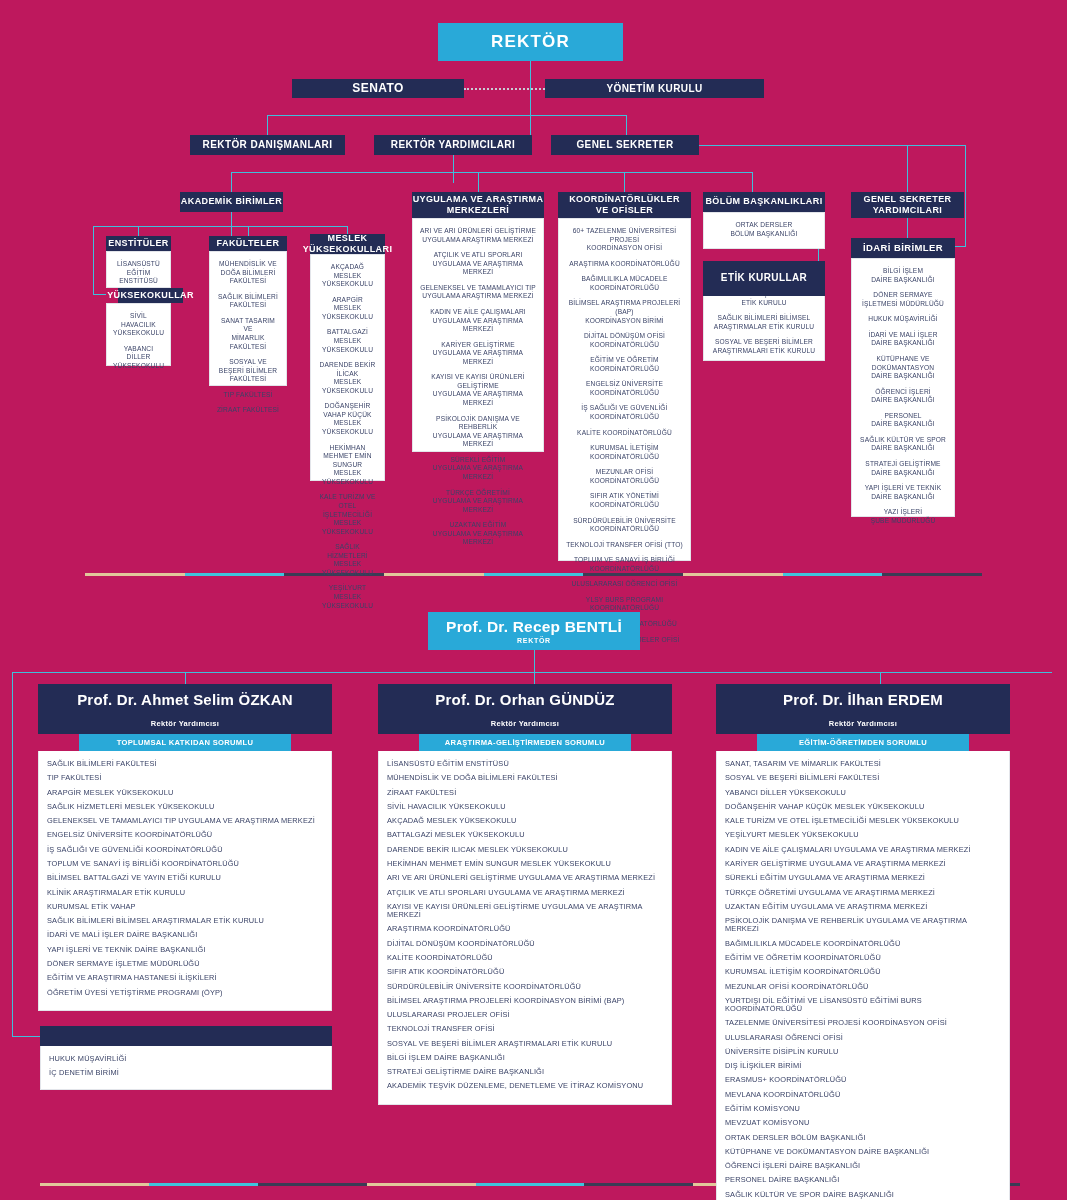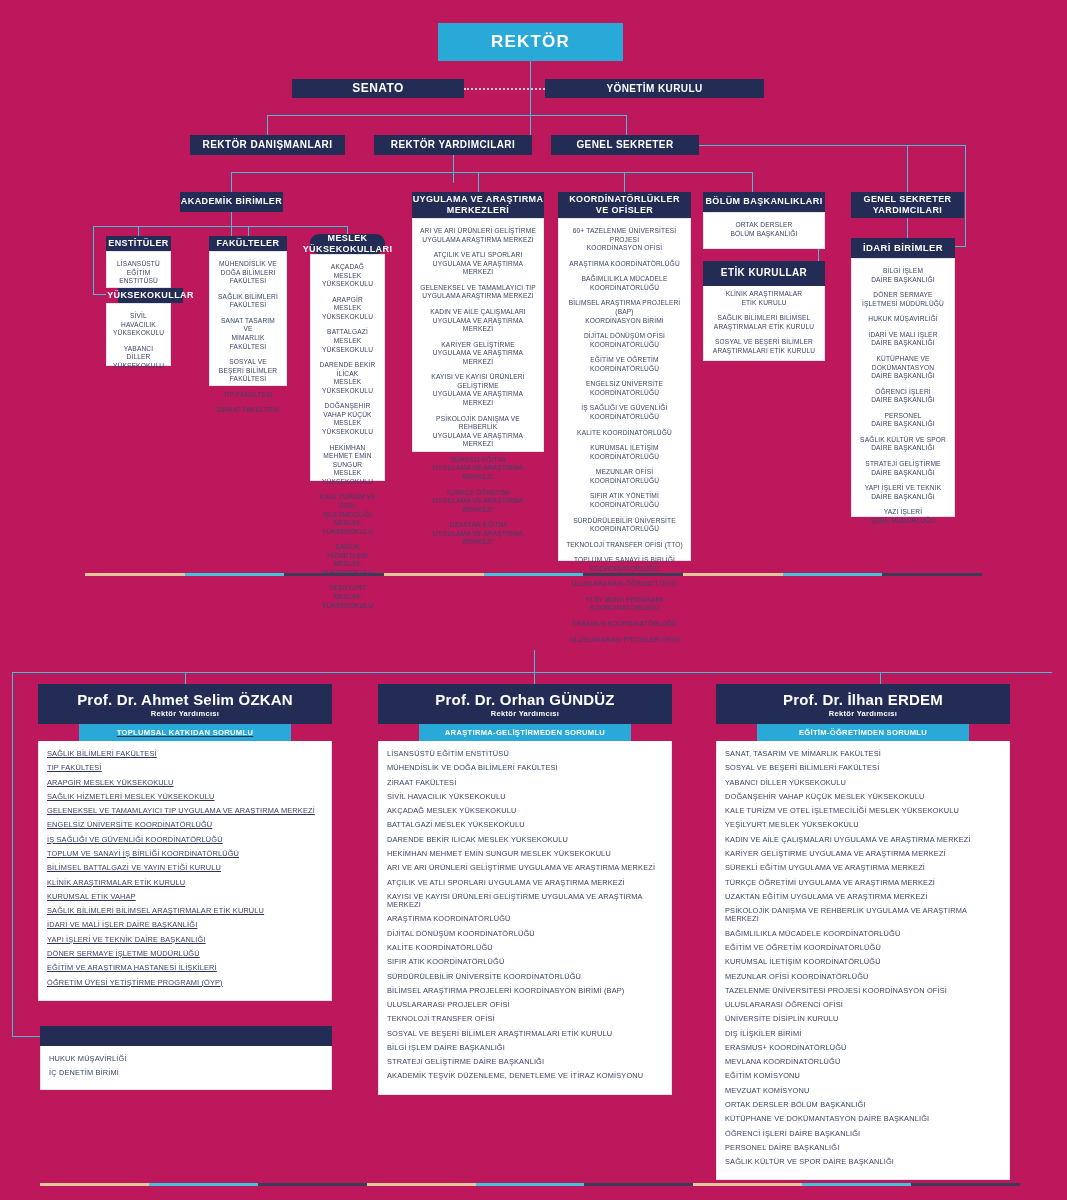--- a/index.html
+++ b/index.html
@@ -100,21 +100,21 @@
   }
   .rektor-name .nm { font-size: 15.5px; font-weight: bold; letter-spacing: .2px; }
   .rektor-name .ttl { font-size: 7px; font-weight: bold; letter-spacing: .7px; margin-top: 1px; }
 
   .vcard { position: absolute; z-index: 4; }
   .vcard .vhead {
     background: #232c55; color: #fff; text-align: center;
     padding: 7px 4px 6px 4px;
   }
   .vcard .vhead .nm { font-size: 15px; font-weight: bold; letter-spacing: .2px; }
-  .vcard .vhead .ttl { font-size: 7.5px; font-weight: bold; letter-spacing: .3px; margin-top: 1px; }
+  .vcard .vhead .ttl { font-size: 7.5px; font-weight: bold; letter-spacing: .3px; margin-top: 11px; }
   .vcard .vsub {
     background: #29a9d8; color: #fff; font-size: 7.6px; font-weight: bold;
     text-align: center; padding: 4px 0; letter-spacing: .3px;
     margin: 0 auto; width: 72%;
   }
   .vcard .vbody {
     border: 1px solid #e3e5ea; border-top: none;
     padding: 6px 8px 10px 8px; background: #fff;
   }
   .vcard .vbody .row {
@@ -201,21 +201,21 @@
 FAKÜLTESİ</div>
     <div class="item" style="white-space: pre-line;">SANAT TASARIM VE
 MİMARLIK FAKÜLTESİ</div>
     <div class="item" style="white-space: pre-line;">SOSYAL VE
 BEŞERİ BİLİMLER
 FAKÜLTESİ</div>
     <div class="item">TIP FAKÜLTESİ</div>
     <div class="item">ZİRAAT FAKÜLTESİ</div>
   </div>
 
-  <div class="grp-head" style="left:310px; top:234px; width:75px; height:20px; white-space:pre-line;border-radius:9px;">MESLEK
+  <div class="grp-head" style="left:310px; top:234px; width:75px; height:20px; white-space:pre-line;">MESLEK
 YÜKSEKOKULLARI</div>
   <div class="panel" style="left:310px; top:254px; width:75px; height:227px;">
     <div class="item" style="white-space: pre-line;">AKÇADAĞ
 MESLEK YÜKSEKOKULU</div>
     <div class="item" style="white-space: pre-line;">ARAPGİR
 MESLEK YÜKSEKOKULU</div>
     <div class="item" style="white-space: pre-line;">BATTALGAZİ
 MESLEK YÜKSEKOKULU</div>
     <div class="item" style="white-space: pre-line;">DARENDE BEKİR İLİCAK
 MESLEK YÜKSEKOKULU</div>
@@ -291,21 +291,21 @@
     <div class="item">ERASMUS KOORDİNATÖRLÜĞÜ</div>
     <div class="item">ULUSLARARASI PROJELER OFİSİ</div>
   </div>
 
   <div class="grp-head" style="left:703px; top:192px; width:122px; height:20px;">BÖLÜM BAŞKANLIKLARI</div>
   <div class="panel" style="left:703px; top:212px; width:122px; height:37px;">
     <div class="item" style="white-space: pre-line;">ORTAK DERSLER
 BÖLÜM BAŞKANLIĞI</div>
   </div>
 
-  <div class="grp-head" style="left:703px; top:261px; width:122px; height:25px; font-size:10px;">ETİK KURULLAR</div>
+  <div class="grp-head" style="left:703px; top:261px; width:122px; height:35px; font-size:10px;">ETİK KURULLAR</div>
   <div class="panel" style="left:703px; top:281px; width:122px; height:80px;">
     <div class="item" style="white-space: pre-line;">KLİNİK ARAŞTIRMALAR
 ETİK KURULU</div>
     <div class="item" style="white-space: pre-line;">SAĞLIK BİLİMLERİ BİLİMSEL
 ARAŞTIRMALAR ETİK KURULU</div>
     <div class="item" style="white-space: pre-line;">SOSYAL VE BEŞERİ BİLİMLER
 ARAŞTIRMALARI ETİK KURULU</div>
   </div>
 
   <div class="grp-head" style="left:851px; top:192px; width:113px; height:26px; white-space:pre-line;">GENEL SEKRETER
@@ -350,22 +350,26 @@
   </div>
 
   <div class="ln v" style="left:534px; top:650px; height:22px;"></div>
   <div class="ln h" style="left:12px; top:672px; width:1040px;"></div>
   <div class="ln v" style="left:185px; top:672px; height:12px;"></div>
   <div class="ln v" style="left:534px; top:672px; height:12px;"></div>
   <div class="ln v" style="left:880px; top:672px; height:12px;"></div>
   <div class="ln v" style="left:12px; top:672px; height:365px;"></div>
   <div class="ln h" style="left:12px; top:1036px; width:28px;"></div>
 
-
-  <div class="vcard" style="left:38px; top:684px; width:294px;text-decoration:underline;">
+  <div class="rektor-name">
+    <div class="nm">Prof. Dr. Recep BENTLİ</div>
+    <div class="ttl">REKTÖR</div>
+  </div>
+
+  <div class="vcard" style="left:38px; top:684px; width:294px;">
     <div class="vhead">
       <div class="nm">Prof. Dr. Ahmet Selim ÖZKAN</div>
       <div class="ttl">Rektör Yardımcısı</div>
     </div>
     <div class="vsub">TOPLUMSAL KATKIDAN SORUMLU</div>
     <div class="vbody">
       <div class="row">SAĞLIK BİLİMLERİ FAKÜLTESİ</div>
       <div class="row">TIP FAKÜLTESİ</div>
       <div class="row">ARAPGİR MESLEK YÜKSEKOKULU</div>
       <div class="row">SAĞLIK HİZMETLERİ MESLEK YÜKSEKOKULU</div>
@@ -442,20 +446,21 @@
       <div class="row">KADIN VE AİLE ÇALIŞMALARI UYGULAMA VE ARAŞTIRMA MERKEZİ</div>
       <div class="row">KARİYER GELİŞTİRME UYGULAMA VE ARAŞTIRMA MERKEZİ</div>
       <div class="row">SÜREKLİ EĞİTİM UYGULAMA VE ARAŞTIRMA MERKEZİ</div>
       <div class="row">TÜRKÇE ÖĞRETİMİ UYGULAMA VE ARAŞTIRMA MERKEZİ</div>
       <div class="row">UZAKTAN EĞİTİM UYGULAMA VE ARAŞTIRMA MERKEZİ</div>
       <div class="row">PSİKOLOJİK DANIŞMA VE REHBERLİK UYGULAMA VE ARAŞTIRMA MERKEZİ</div>
       <div class="row">BAĞIMLILIKLA MÜCADELE KOORDİNATÖRLÜĞÜ</div>
       <div class="row">EĞİTİM VE ÖĞRETİM KOORDİNATÖRLÜĞÜ</div>
       <div class="row">KURUMSAL İLETİŞİM KOORDİNATÖRLÜĞÜ</div>
       <div class="row">MEZUNLAR OFİSİ KOORDİNATÖRLÜĞÜ</div>
+      <div class="row">YURTDIŞI DİL EĞİTİMİ VE LİSANSÜSTÜ EĞİTİMİ BURS KOORDİNATÖRLÜĞÜ</div>
       <div class="row">TAZELENME ÜNİVERSİTESİ PROJESİ KOORDİNASYON OFİSİ</div>
       <div class="row">ULUSLARARASI ÖĞRENCİ OFİSİ</div>
       <div class="row">ÜNİVERSİTE DİSİPLİN KURULU</div>
       <div class="row">DIŞ İLİŞKİLER BİRİMİ</div>
       <div class="row">ERASMUS+ KOORDİNATÖRLÜĞÜ</div>
       <div class="row">MEVLANA KOORDİNATÖRLÜĞÜ</div>
       <div class="row">EĞİTİM KOMİSYONU</div>
       <div class="row">MEVZUAT KOMİSYONU</div>
       <div class="row">ORTAK DERSLER BÖLÜM BAŞKANLIĞI</div>
       <div class="row">KÜTÜPHANE VE DOKÜMANTASYON DAİRE BAŞKANLIĞI</div>

